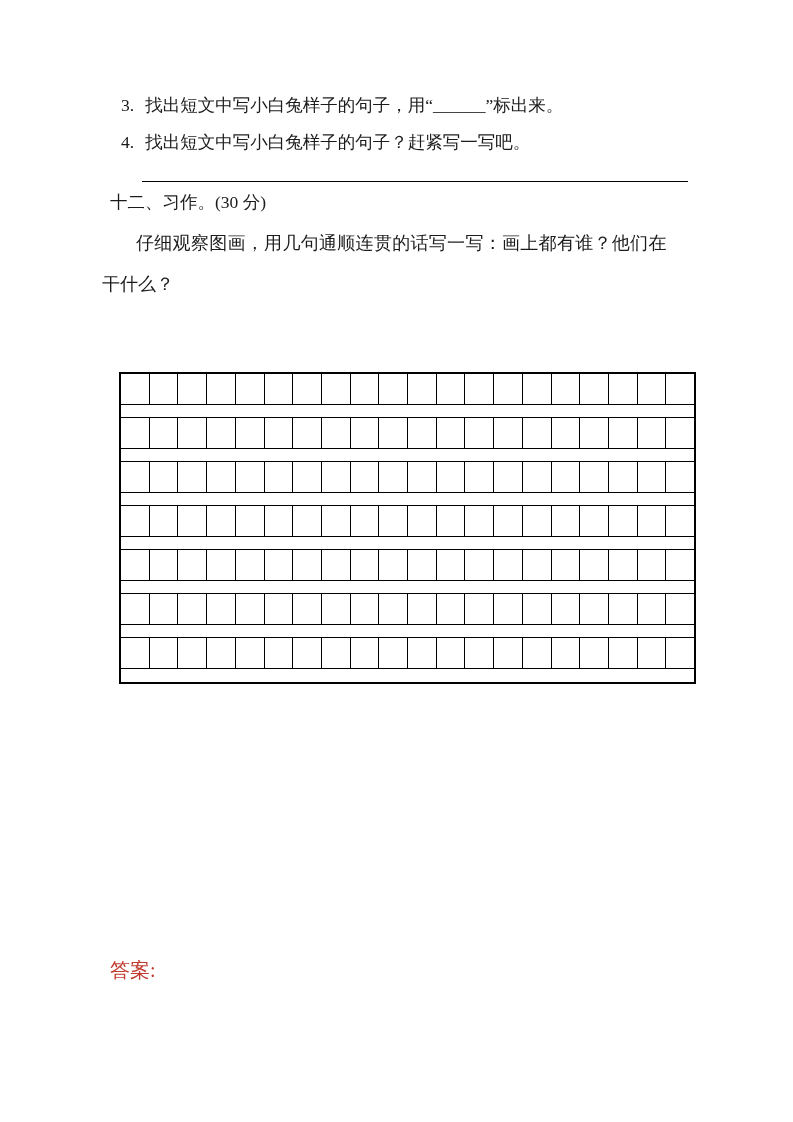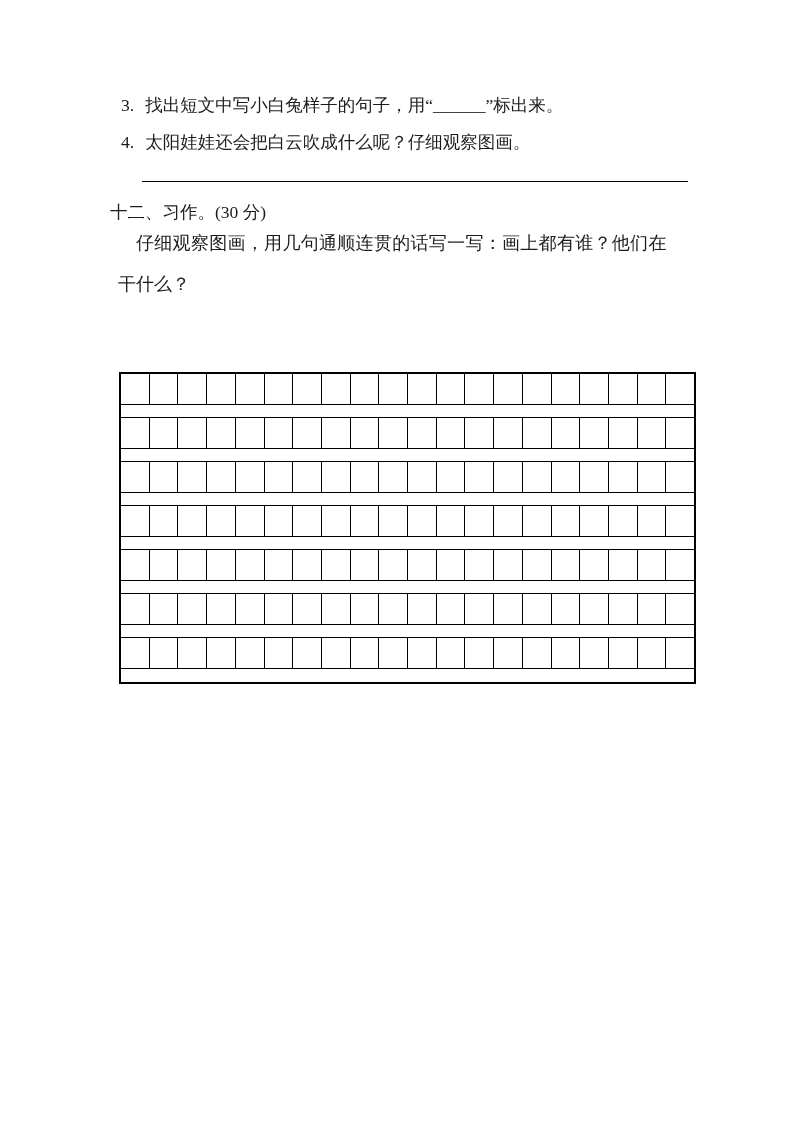--- a/index.html
+++ b/index.html
@@ -27,35 +27,35 @@
   .divider {
     position: absolute;
     left: 142px;
     top: 181px;
     width: 546px;
     border-top: 1.6px solid #000000;
   }
   .section-title {
     position: absolute;
     left: 110px;
-    top: 200px;
+    top: 190px;
     font-size: 17.5px;
     white-space: pre;
   }
   .prompt-line1 {
     position: absolute;
     left: 136px;
     top: 231px;
     font-size: 18px;
     letter-spacing: 0.3px;
     white-space: pre;
   }
   .prompt-line2 {
     position: absolute;
-    left: 118px;
+    left: 102px;
     top: 272px;
     font-size: 18px;
     white-space: pre;
   }
   .writing-grid {
     position: absolute;
     left: 119px;
     top: 372px;
     width: 577px;
     border: 2px solid #000000;
@@ -91,21 +91,21 @@
 
 <div class="page">
 
   <div class="question q3">
     <span>3.</span>
     <span>找出短文中写小白兔样子的句子，用“______”标出来。</span>
   </div>
 
   <div class="question q4">
     <span>4.</span>
-    <span>太阳娃娃还会把白云吹成什么呢？仔细观察图画。</span>
+    <span>找出短文中写小白兔样子的句子？赶紧写一写吧。</span>
   </div>
 
   <div class="divider"></div>
 
   <div class="section-title">十二、习作。(30 分)</div>
 
   <div class="prompt-line1">仔细观察图画，用几句通顺连贯的话写一写：画上都有谁？他们在</div>
   <div class="prompt-line2">干什么？</div>
 
   <div class="writing-grid" id="writing-grid">
@@ -266,18 +266,19 @@
         <div class="cell"></div>
         <div class="cell"></div>
         <div class="cell"></div>
         <div class="cell"></div>
         <div class="cell"></div>
       </div>
       <div class="strip"></div>
     </div>
 
   <div class="answers" id="answers" style="color: rgb(192, 58, 46);">
+    <div>答案:</div>
     
     
     
   </div>
 
 </div>
 
 </body></html>

